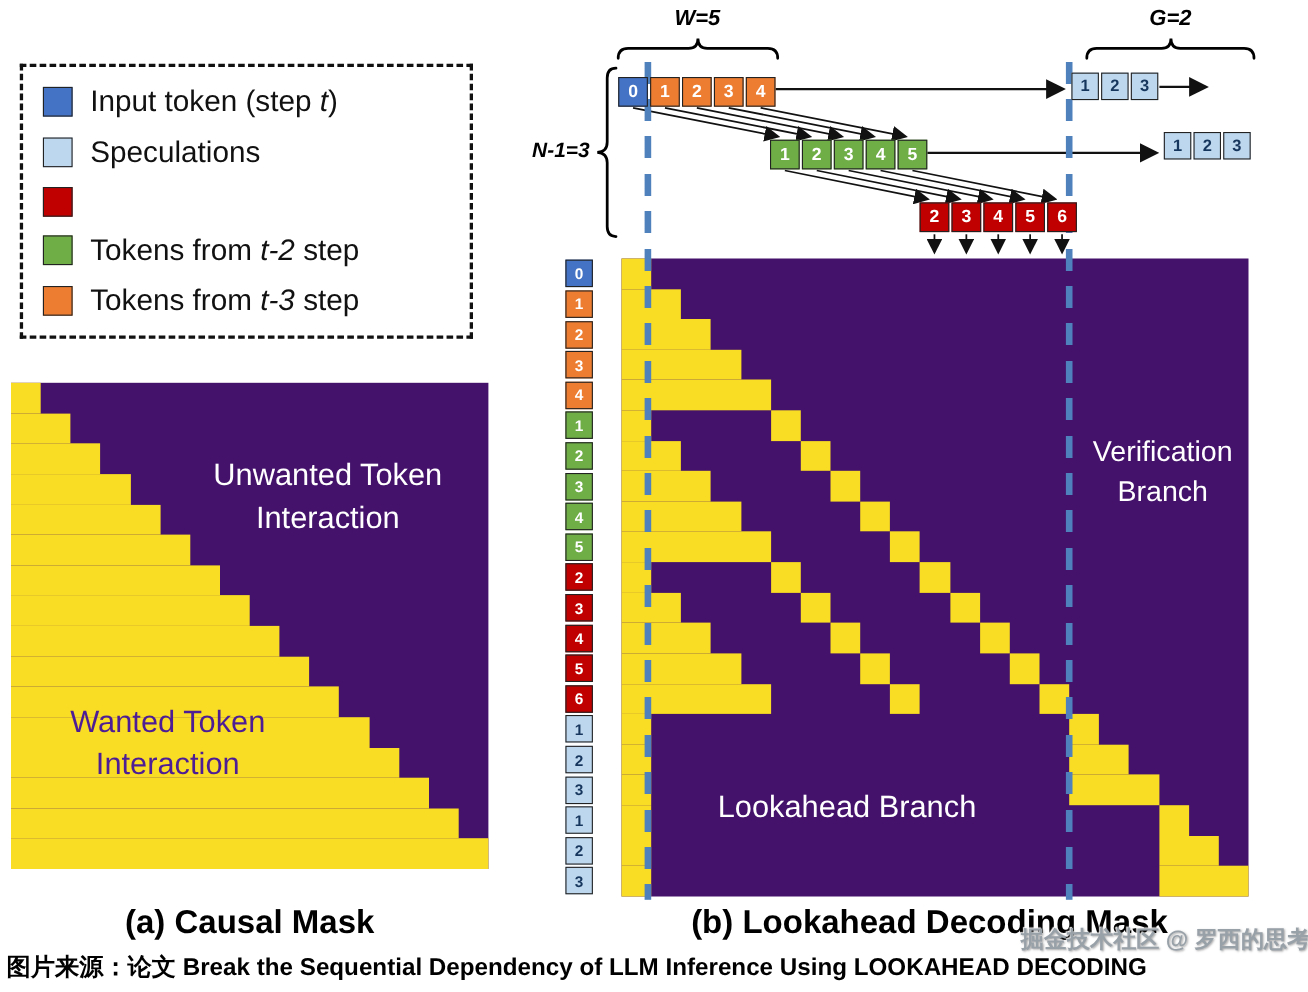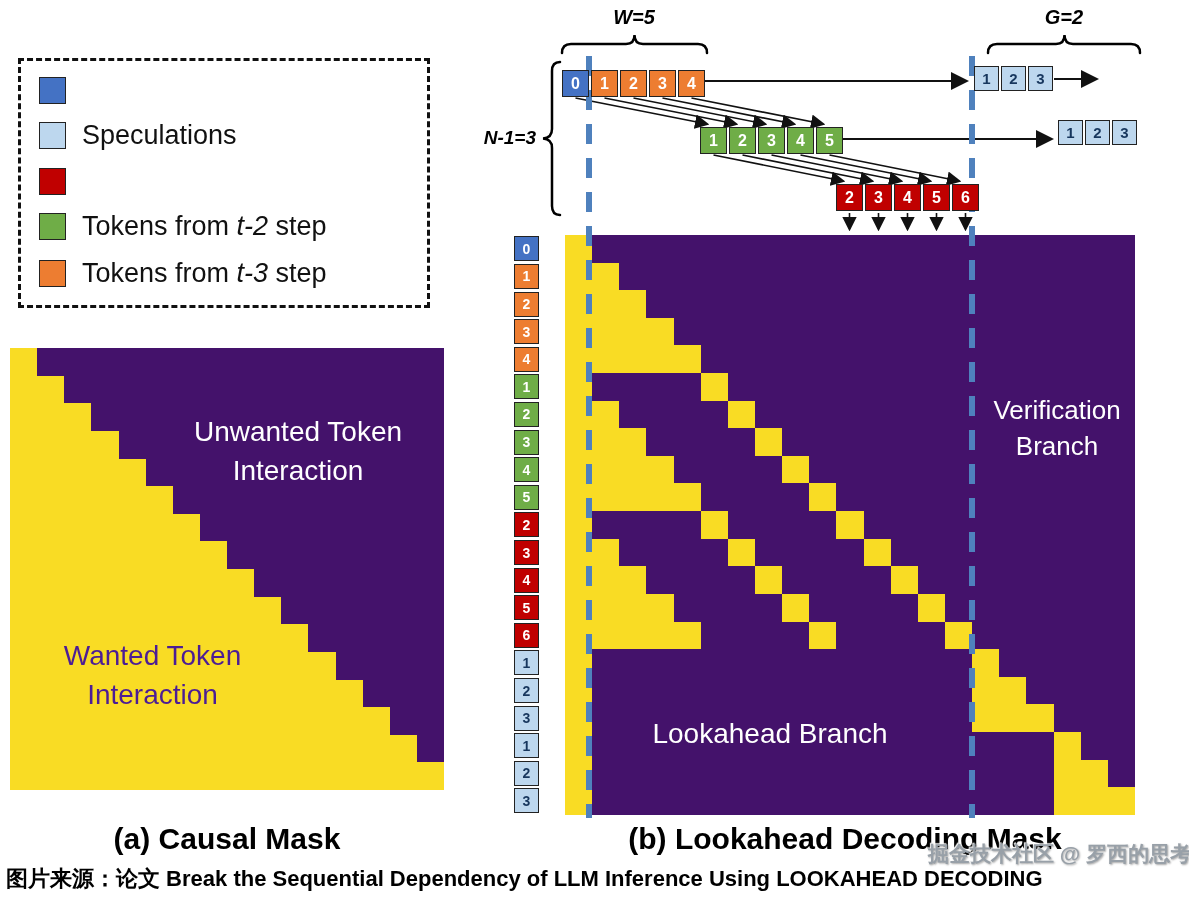--- a/index.html
+++ b/index.html
@@ -67,20 +67,21 @@
   }
   svg.arrows { left:450px; top:0; z-index:2; }
 </style>
 </head>
 <body>
 
 <div class="abs legend">
 
   <div style="display:contents"><div class="legend-row">
         <span class="swatch" style="background: rgb(68, 114, 196);"></span>
+        <span class="legend-label"><span>Input token (step </span><span class="it">t</span><span>)</span></span>
       </div><div class="legend-row">
         <span class="swatch" style="background: rgb(189, 215, 238);"></span>
         <span class="legend-label"><span>Speculations</span></span>
       </div><div class="legend-row">
         <span class="swatch" style="background: rgb(192, 0, 0);"></span>
       </div><div class="legend-row">
         <span class="swatch" style="background: rgb(111, 173, 71);"></span>
         <span class="legend-label"><span>Tokens from </span><span class="it">t-2</span><span> step</span></span>
       </div><div class="legend-row">
         <span class="swatch" style="background: rgb(237, 125, 49);"></span>

